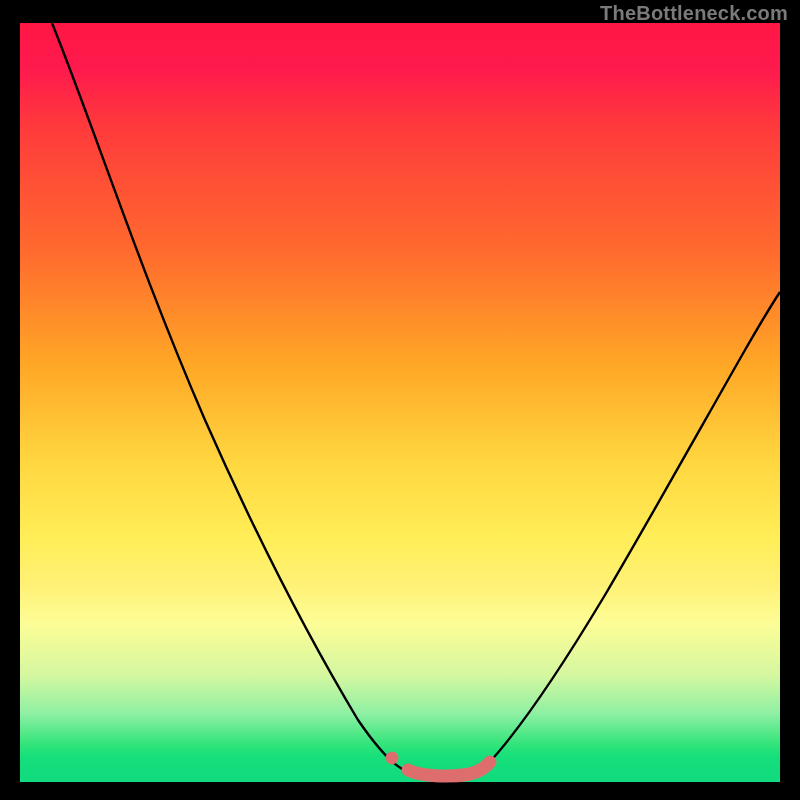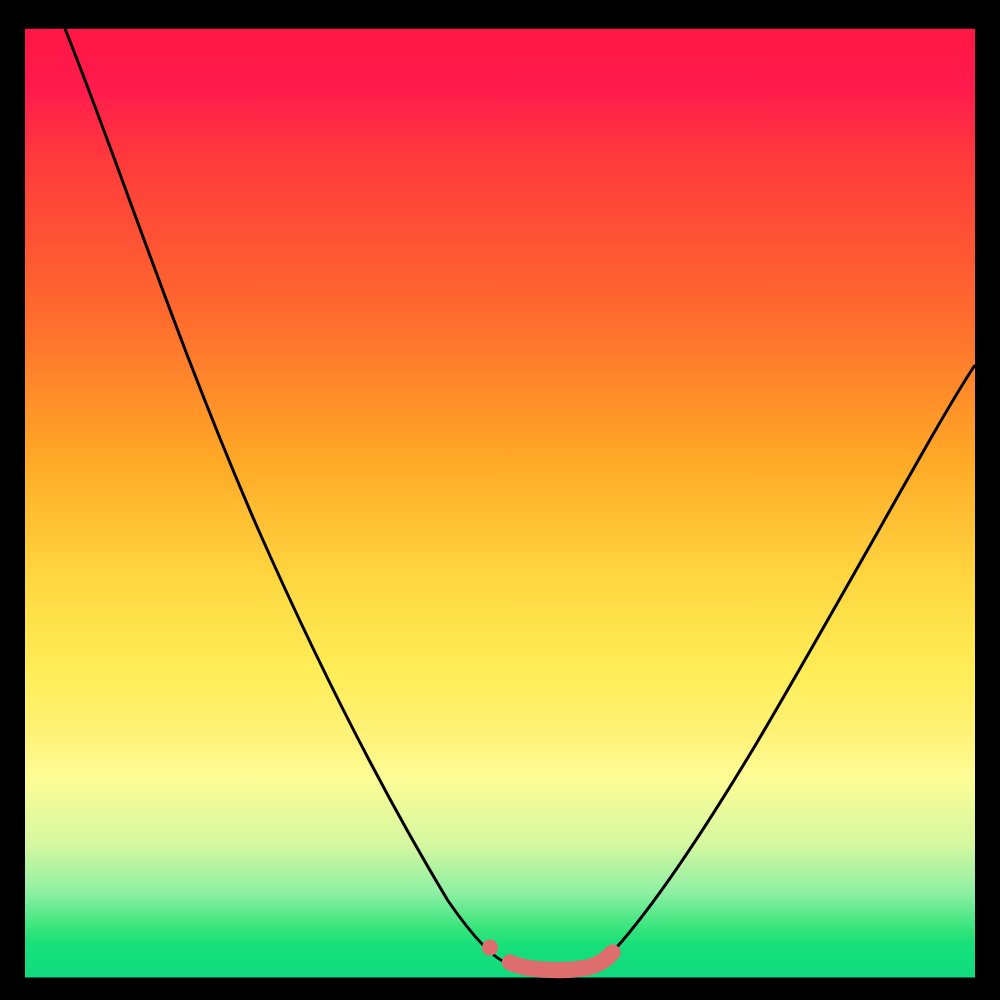--- a/index.html
+++ b/index.html
@@ -61,20 +61,21 @@
     height: 800px;
     pointer-events: none;
   }
 </style>
 </head>
 <body>
 
 <div class="frame">
   <div class="plot-area"></div>
 
+  <div class="watermark">TheBottleneck.com</div>
 
   <svg class="curves" viewBox="0 0 800 800">
 
     <path d="M 52 23
              C 95 130, 140 270, 205 420
              C 258 540, 310 640, 358 720
              C 380 752, 398 770, 410 772" fill="none" stroke="#000" stroke-width="2.4"></path>
 
     <path d="M 410 772
              C 425 776, 445 777, 462 774

